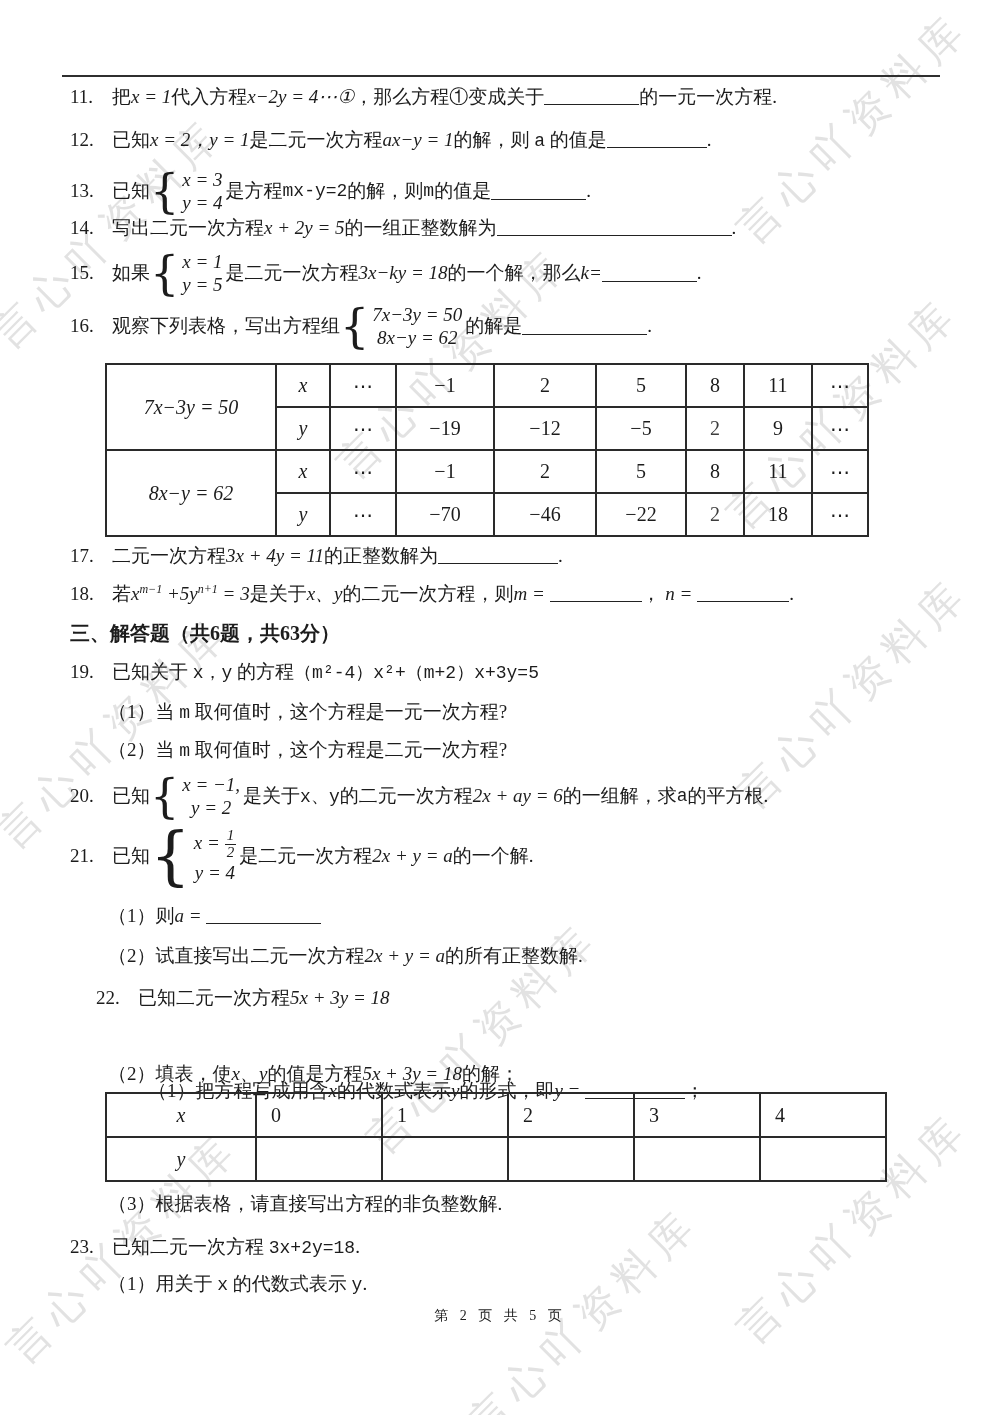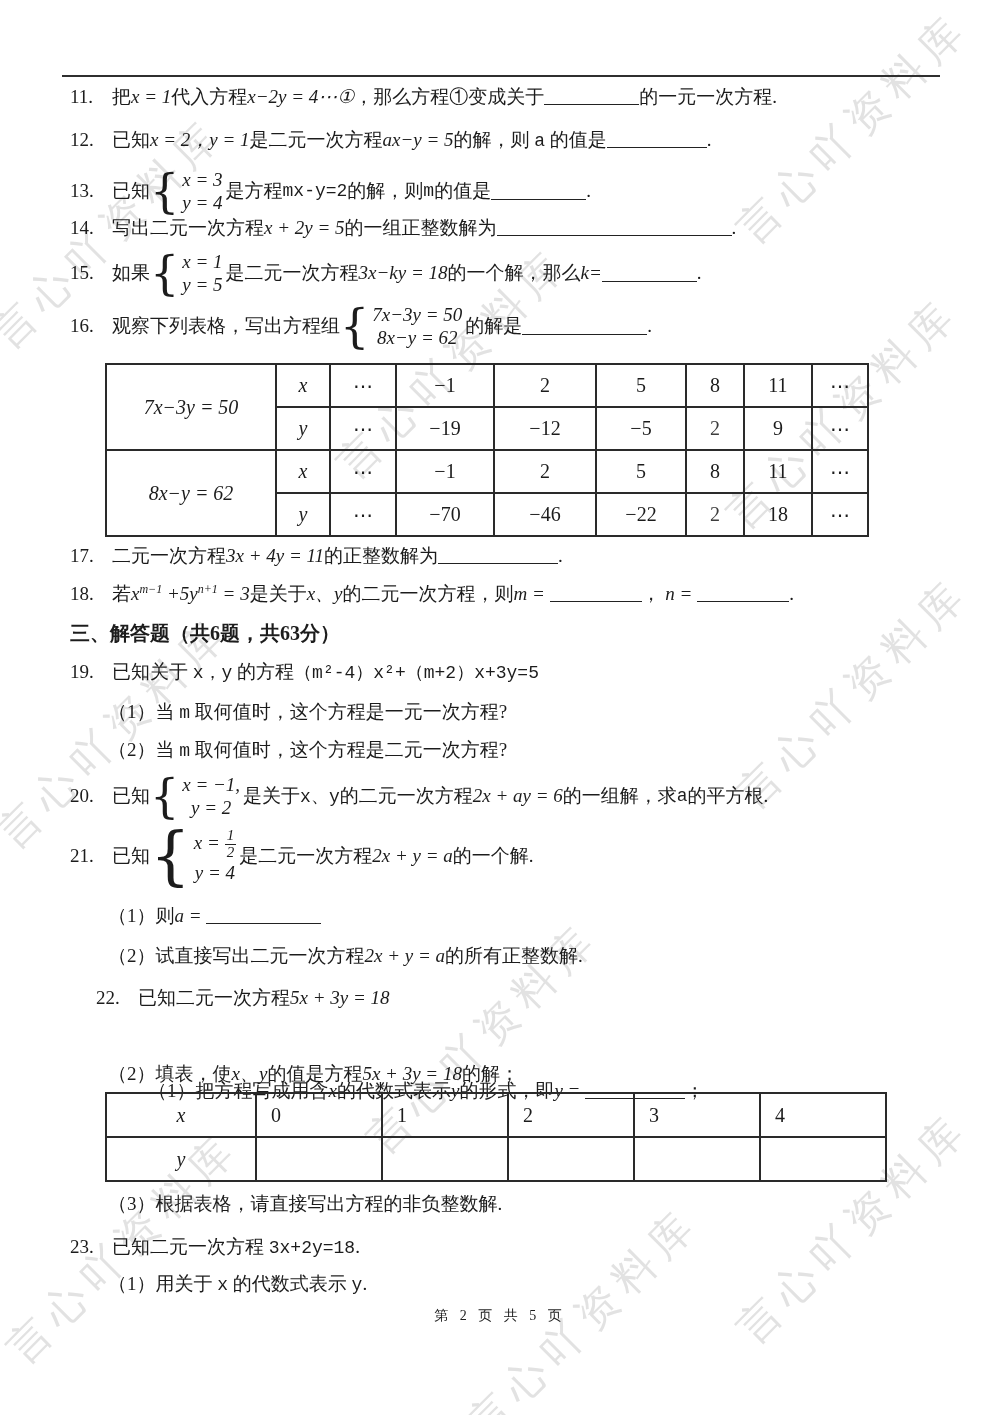--- a/index.html
+++ b/index.html
@@ -57,21 +57,21 @@
   <div class="wm" style="left:700px;top:1200px;">言心吖资料库</div>
   <div class="wm" style="left:430px;top:1295px;">言心吖资料库</div>
 
   <div class="rule"></div>
 
   <div class="q" style="top:84px;">
     <span class="qnum">11.</span><span>把</span><span class="math">x = 1</span><span>代入方程</span><span class="math">x−2y = 4⋯①</span><span>，那么方程①变成关于</span><span class="blank b95"></span><span>的一元一次方程.</span>
   </div>
 
   <div class="q" style="top:127px;">
-    <span class="qnum">12.</span><span>已知</span><span class="math">x = 2，y = 1</span><span>是二元一次方程</span><span class="math">ax−y = 5</span><span>的解，则 </span><span class="mono">a</span><span> 的值是</span><span class="blank b100"></span><span>.</span>
+    <span class="qnum">12.</span><span>已知</span><span class="math">x = 2，y = 1</span><span>是二元一次方程</span><span class="math">ax−y = 1</span><span>的解，则 </span><span class="mono">a</span><span> 的值是</span><span class="blank b100"></span><span>.</span>
   </div>
 
   <div class="q flexline" style="top:168px;">
     <span class="qnum">13.</span>
       <span>已知</span>
       <span class="bgroup">
         <span class="brace br2">{</span>
         <span class="stk">
           <span class="math">x = 3</span>
           <span class="math">y = 4</span>

